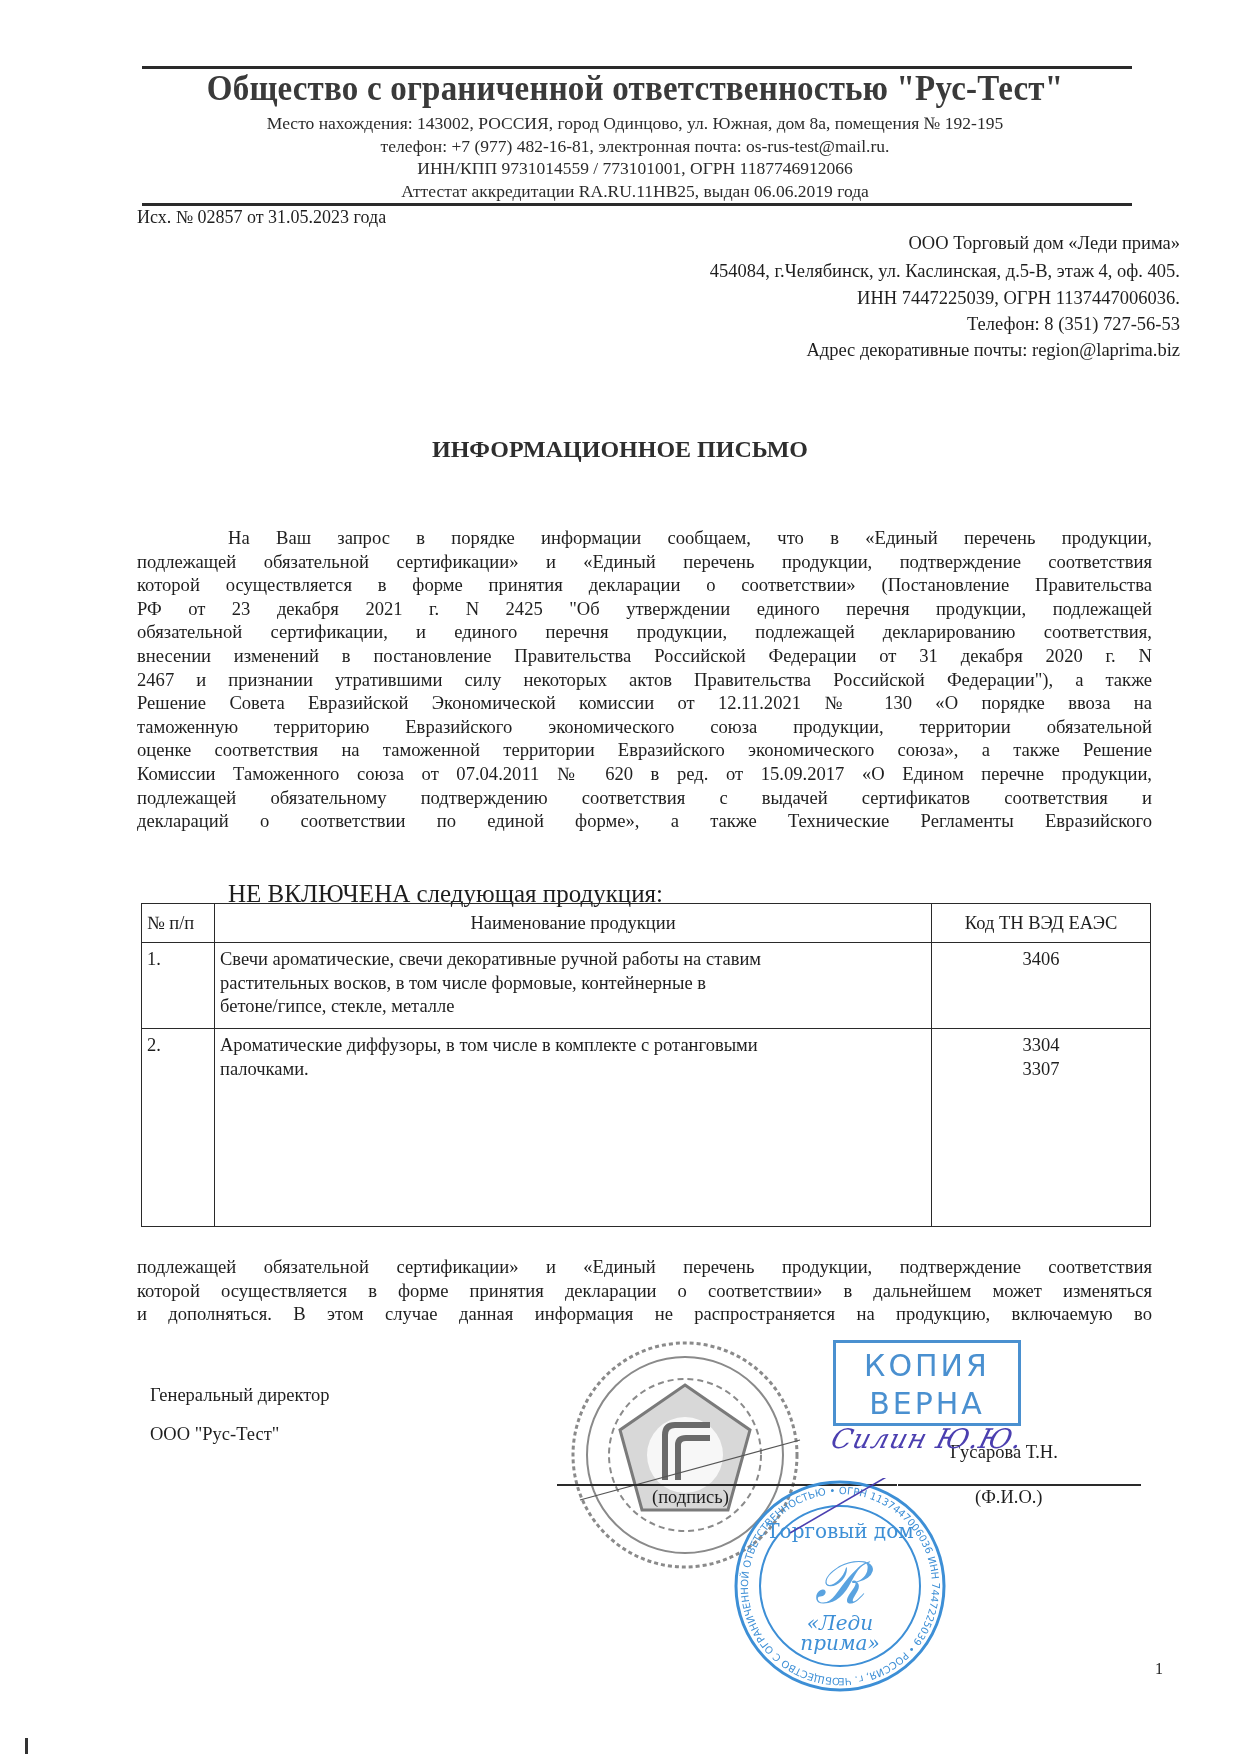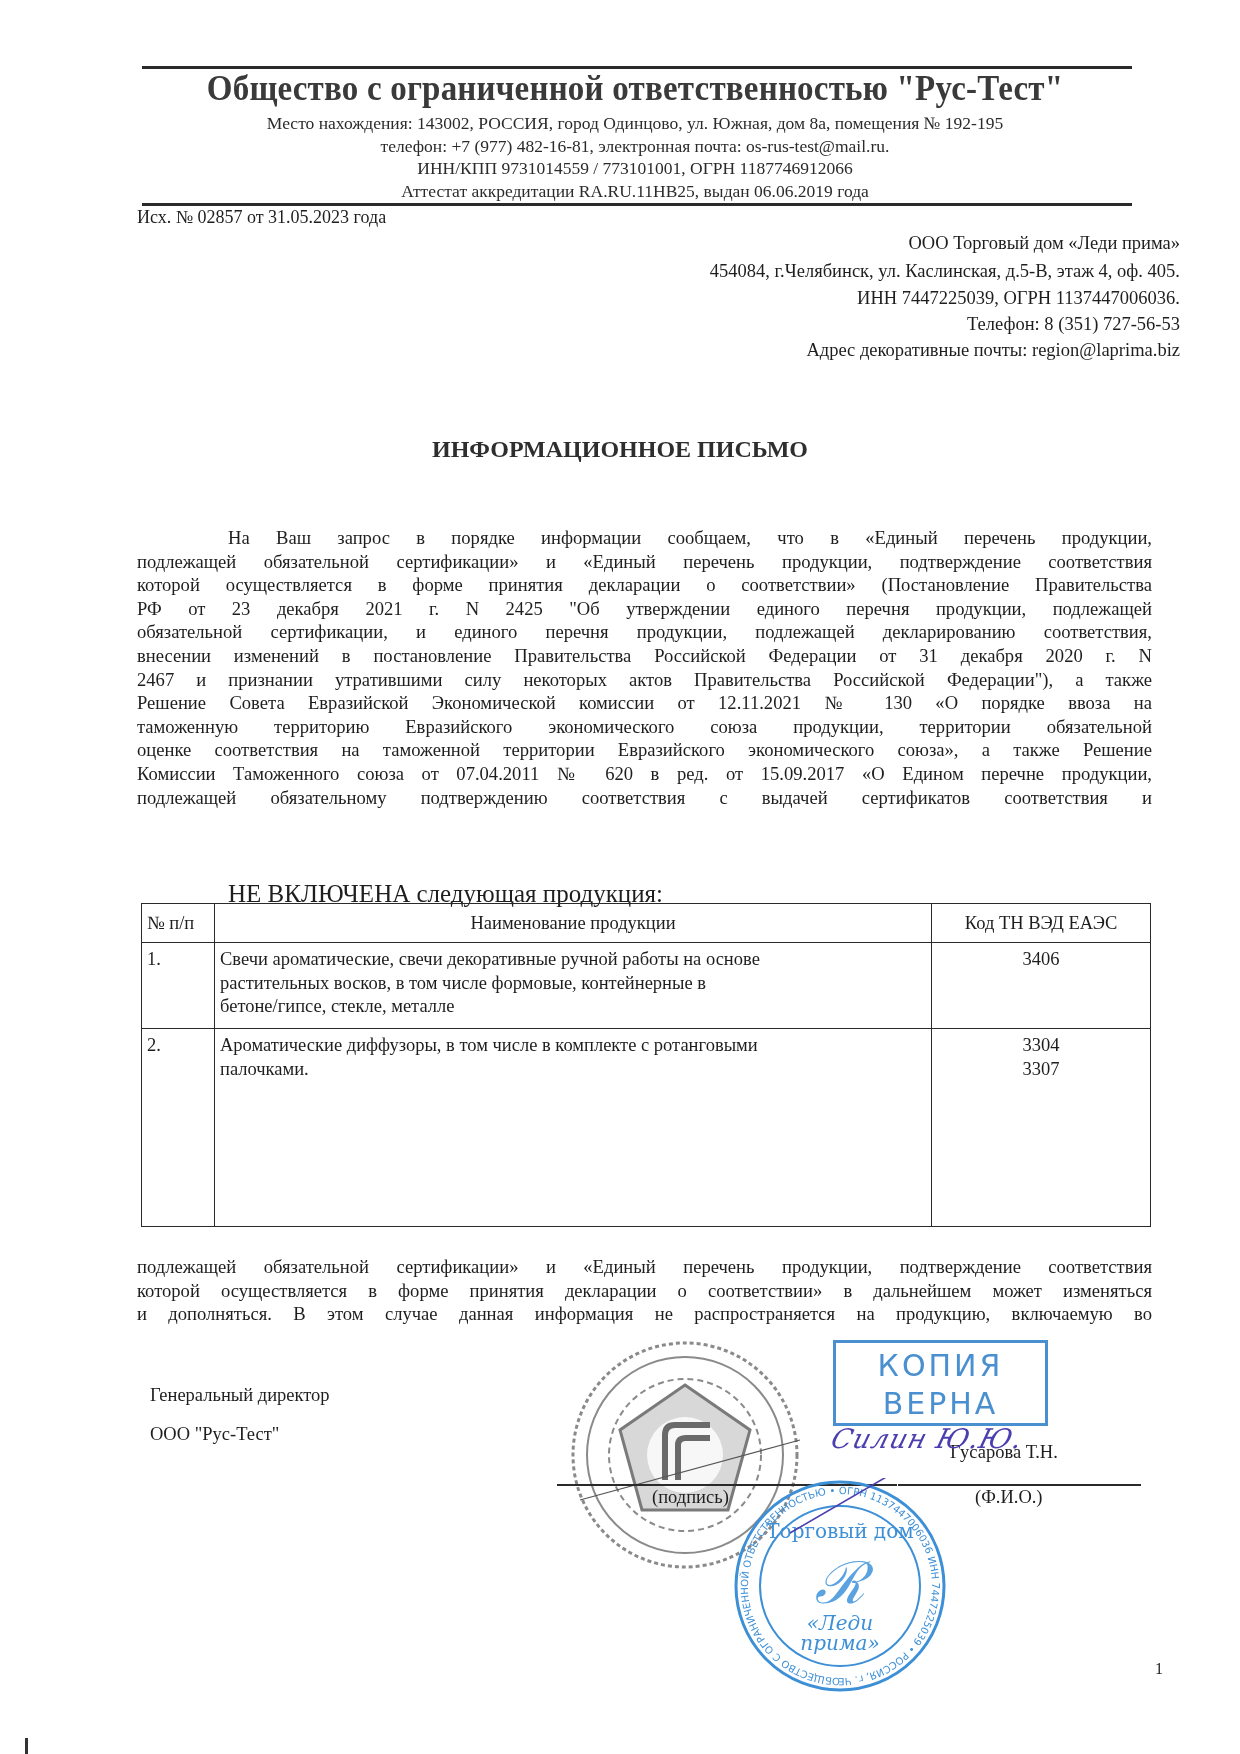--- a/index.html
+++ b/index.html
@@ -36,21 +36,21 @@
   .tbl .c3 { width: 208px; text-align: center; }
   .tbl .row1 td { height: 78px; line-height: 23.6px; padding-top: 5px; }
   .tbl .row2 td { height: 190px; line-height: 23.6px; padding-top: 5px; }
   .tbl th.c1 { text-align: left; }
 
   
   .sig-label { font-size: 18.5px; }
   .sig-line { position: absolute; top: 1484px; height: 1.5px; background: #2a2a2a; }
 
   
-  .stamp-copy { position: absolute; top: 1340px; left: 833px; width: 215px; height: 86px; border: 3px solid #4a90d0;
+  .stamp-copy { position: absolute; top: 1340px; left: 833px; width: 188px; height: 86px; border: 3px solid #4a90d0;
                 color: #4a90d0; font-family: "DejaVu Sans", sans-serif; font-size: 30px; text-align: center; line-height: 38px;
                 letter-spacing: 3px; box-sizing: border-box; padding-top: 4px; }
   .handwriting { position: absolute; top: 1423px; left: 832px; font-family: "DejaVu Serif", serif; font-style: italic;
                  font-size: 27px; color: #4b3fb0; transform: skewX(-15deg); letter-spacing: 1px; }
   .page-num { top: 1660px; left: 1155px; font-size: 16px; }
   .edge-mark { top: 1738px; left: 25px; width: 3px; height: 16px; background: #333; }
 </style>
 </head>
 <body>
 
@@ -78,37 +78,38 @@
   <span class="line-j">которой осуществляется в форме принятия декларации о соответствии» (Постановление Правительства</span>
   <span class="line-j">РФ от 23 декабря 2021 г. N 2425 "Об утверждении единого перечня продукции, подлежащей</span>
   <span class="line-j">обязательной сертификации, и единого перечня продукции, подлежащей декларированию соответствия,</span>
   <span class="line-j">внесении изменений в постановление Правительства Российской Федерации от 31 декабря 2020 г. N</span>
   <span class="line-j">2467 и признании утратившими силу некоторых актов Правительства Российской Федерации"), а также</span>
   <span class="line-j">Решение Совета Евразийской Экономической комиссии от 12.11.2021 № 130 «О порядке ввоза на</span>
   <span class="line-j">таможенную территорию Евразийского экономического союза продукции, территории обязательной</span>
   <span class="line-j">оценке соответствия на таможенной территории Евразийского экономического союза», а также Решение</span>
   <span class="line-j">Комиссии Таможенного союза от 07.04.2011 № 620 в ред. от 15.09.2017 «О Едином перечне продукции,</span>
   <span class="line-j">подлежащей обязательному подтверждению соответствия с выдачей сертификатов соответствия и</span>
+  <span class="line-j">деклараций о соответствии по единой форме», а также Технические Регламенты Евразийского</span>
 </div>
 
 <div class="abs not-included">НЕ ВКЛЮЧЕНА следующая продукция:</div>
 
 <table class="tbl">
   <thead>
     <tr>
       <th class="c1">№ п/п</th>
       <th>Наименование продукции</th>
       <th class="c3">Код ТН ВЭД ЕАЭС</th>
     </tr>
   </thead>
   <tbody>
     <tr class="row1">
       <td class="c1">1.</td>
       <td>
-        <div>Свечи ароматические, свечи декоративные ручной работы на основе</div>
+        <div>Свечи ароматические, свечи декоративные ручной работы на ставим</div>
         <div>растительных восков, в том числе формовые, контейнерные в</div>
         <div>бетоне/гипсе, стекле, металле</div>
       </td>
       <td class="c3">
         <div>3406</div>
       </td>
     </tr>
     <tr class="row2">
       <td class="c1">2.</td>
       <td>

